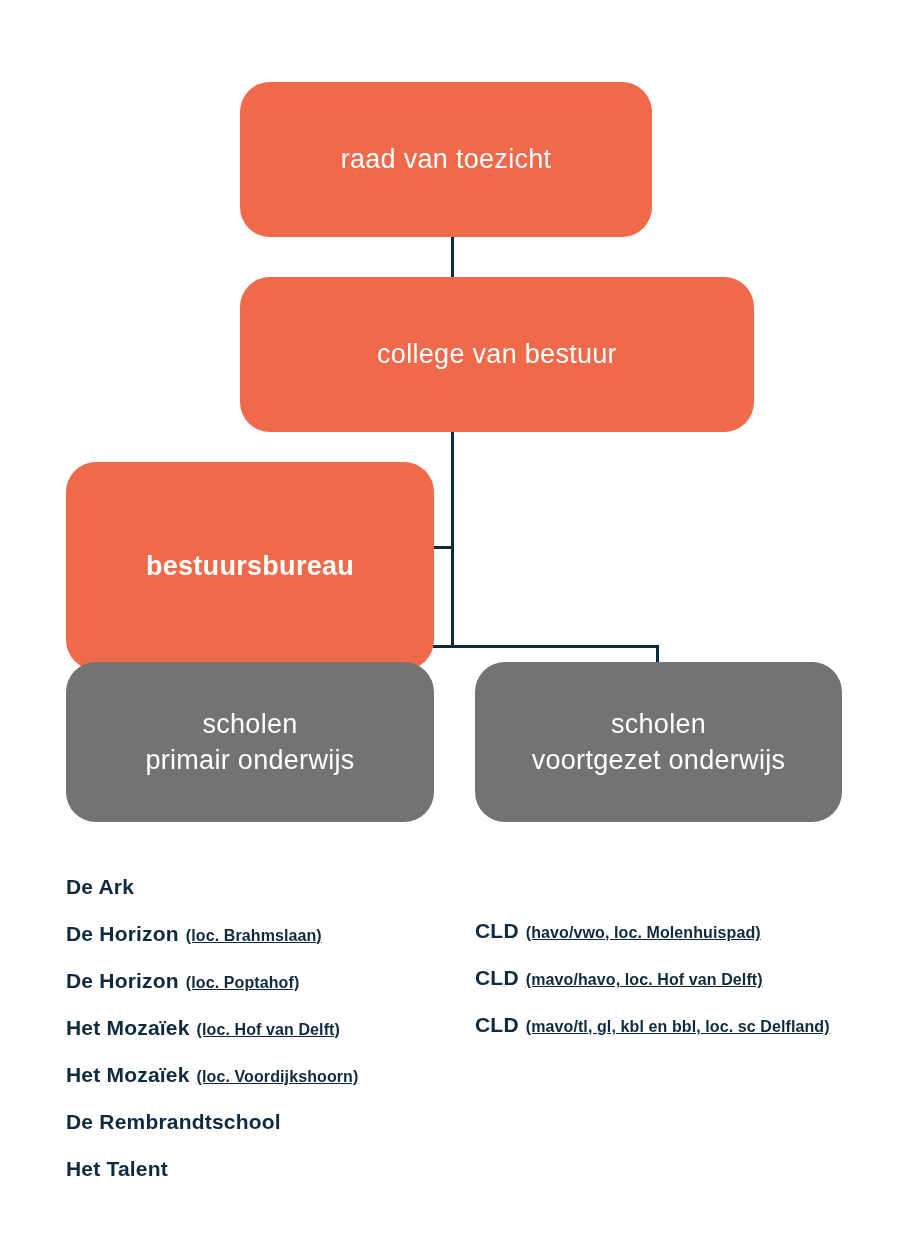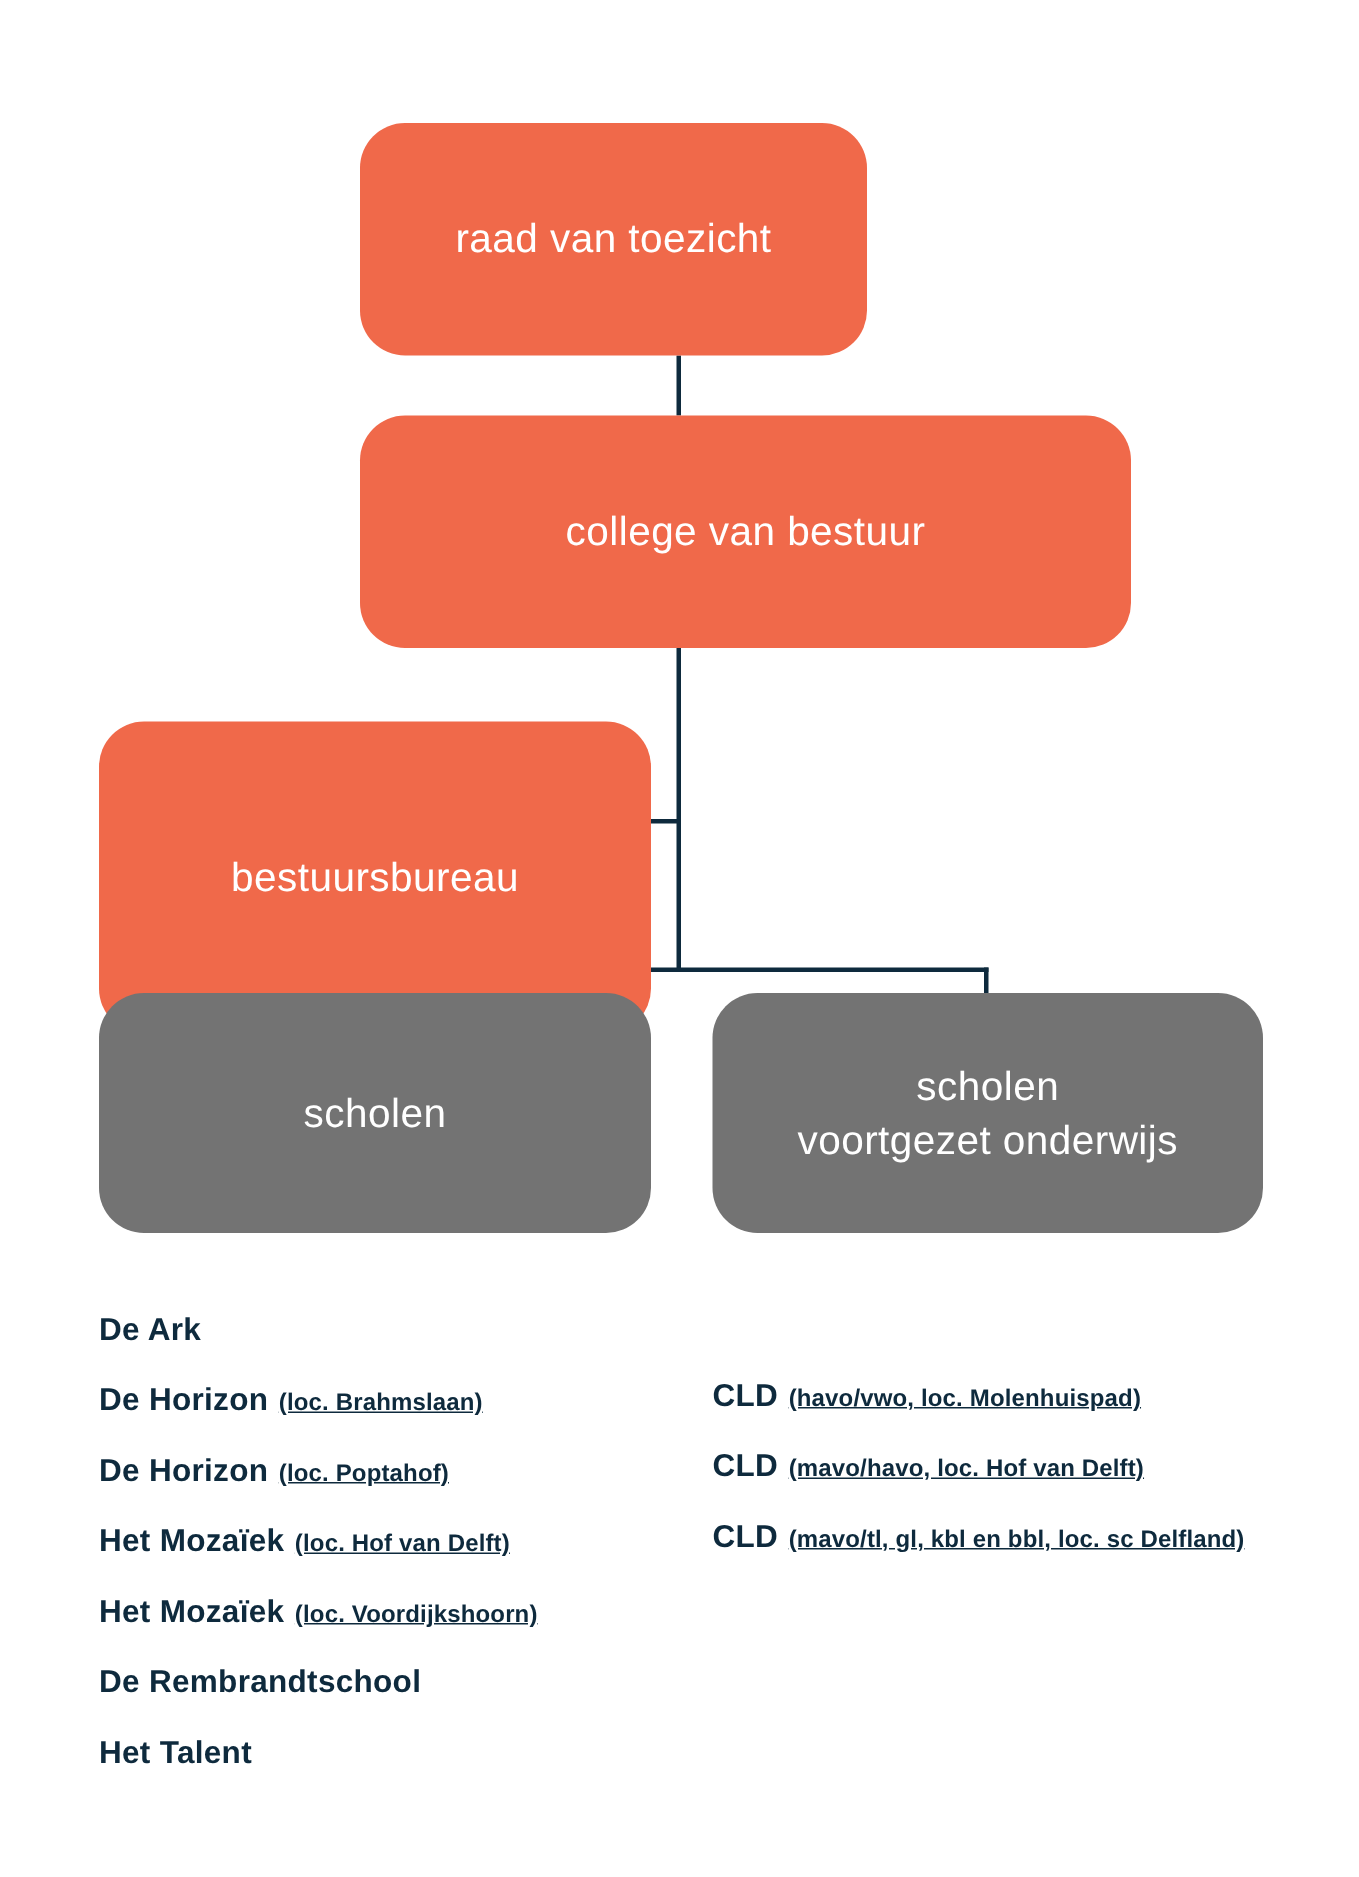--- a/index.html
+++ b/index.html
@@ -22,23 +22,23 @@
     color: #ffffff;
     font-size: 27px;
     font-weight: 500;
     letter-spacing: 0.3px;
     line-height: 1.35;
     padding: 10px 20px;
   }
   .box.orange { background: #F0694A; }
   .box.navy   { background: #737373; }
 
-  .box-raad    { left: 240px; top:  82px; width: 338px; height: 155px; }
+  .box-raad    { left: 240px; top:  82px; width: 412px; height: 155px; }
   .box-college { left: 240px; top: 277px; width: 514px; height: 155px; }
-  .box-bureau  { left:  66px; top: 481px; width: 368px; height: 208px; }
+  .box-bureau  { left:  66px; top: 462px; width: 368px; height: 208px; font-weight: bold; }
   .box-po      { left:  66px; top: 662px; width: 368px; height: 160px; }
   .box-vo      { left: 475px; top: 662px; width: 367px; height: 160px; }
 
   .line {
     position: absolute;
     background: #0E2A3D;
   }
   .line-raad-college   { left: 451px; top: 237px; width: 3px;  height: 40px;  }
   .line-college-down   { left: 451px; top: 432px; width: 3px;  height: 215px; }
   .line-bureau-h       { left: 434px; top: 546px; width: 20px; height: 3px;   }
@@ -95,20 +95,21 @@
     <span>college van bestuur</span>
   </div>
 
   <div class="box orange box-bureau">
     <span>bestuursbureau</span>
   </div>
 
   <div class="box navy box-po">
     <span>
       <span>scholen</span><br>
+      <span>primair onderwijs</span>
     </span>
   </div>
 
   <div class="box navy box-vo">
     <span>
       <span>scholen</span><br>
       <span>voortgezet onderwijs</span>
     </span>
   </div>
 

